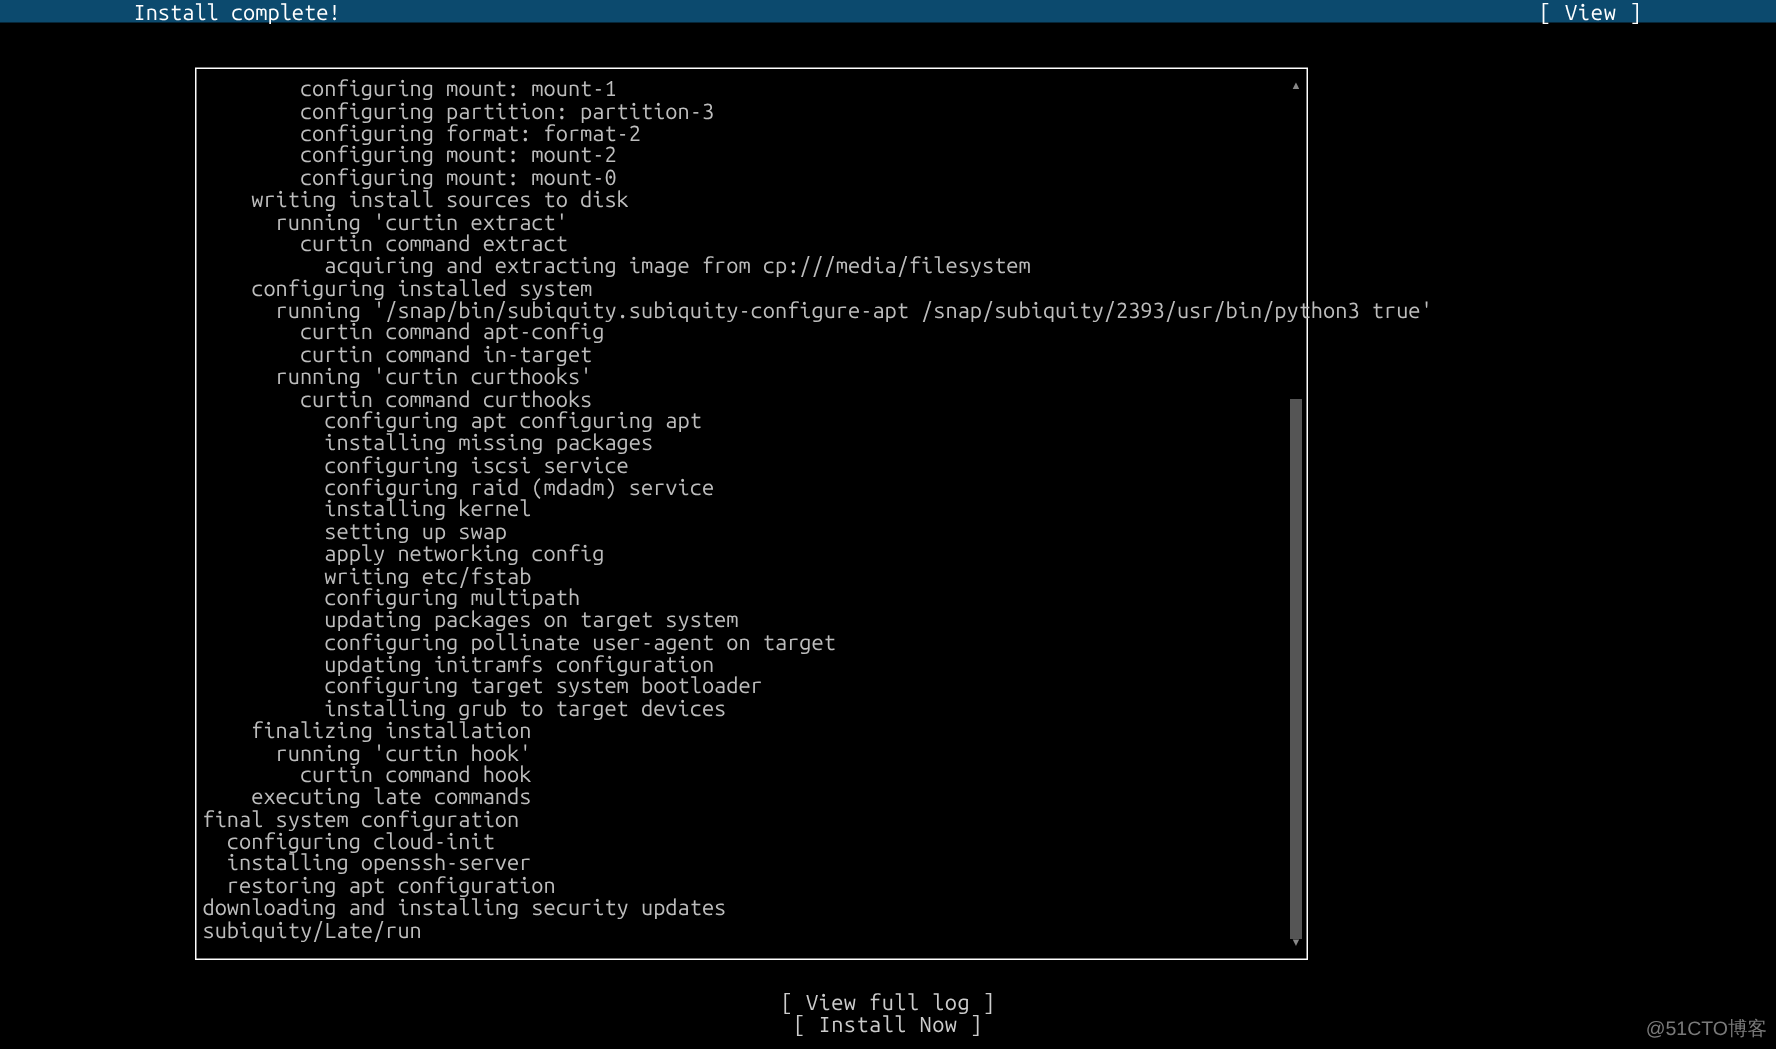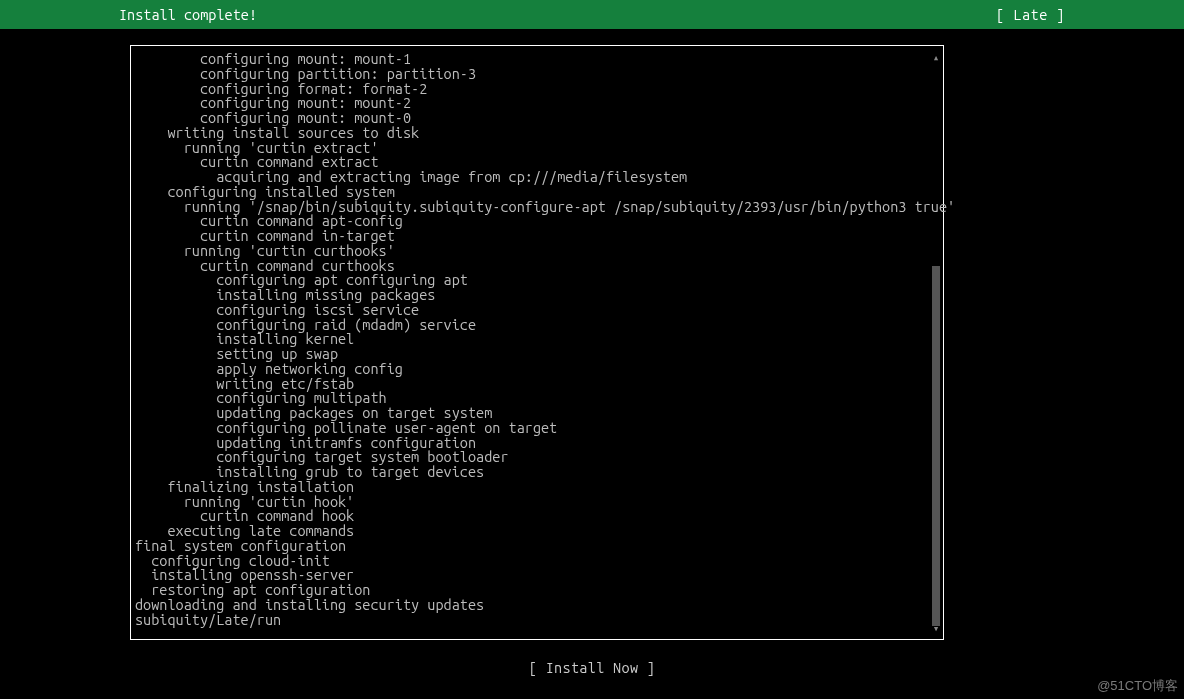--- a/index.html
+++ b/index.html
@@ -10,41 +10,41 @@
     body {
       width: 1184px;
       height: 699px;
       background: #000;
       font-family: "Ubuntu Mono", "DejaVu Sans Mono", monospace;
       font-size: 14.5px;
       overflow: hidden;
       position: relative;
     }
     .header-bar {
-      background: #15803d;
-      height: 29px;
+      background: #0c4a6e;
+      height: 15px;
       display: flex;
       justify-content: space-between;
       align-items: center;
-      padding: 0 119px;
+      padding: 0 89px;
       color: #fff;
     }
     .header-title {
       color: #fff;
       font-weight: normal;
     }
     .help-button {
       color: #fff;
       letter-spacing: 0.5px;
     }
     .log-frame {
       position: absolute;
       top: 45px;
       left: 130px;
-      width: 814px;
+      width: 742px;
       height: 595px;
       border: 1px solid #fff;
       padding-top: 6px;
       padding-bottom: 6px;
     }
     .log-content {
       color: #bdbdbd;
       white-space: pre;
       line-height: 14.75px;
       font-size: 14.5px;
@@ -99,21 +99,21 @@
       font-size: 13px;
       font-family: sans-serif;
       margin-left: 34px;
     }
   </style>
 </head>
 <body>
 
 <div class="header-bar">
   <span class="header-title">Install complete!</span>
-  <span class="help-button">[ Late ]</span>
+  <span class="help-button">[ View ]</span>
 </div>
 
 <div class="log-frame">
   <div class="log-content" id="log-content">        configuring mount: mount-1
         configuring partition: partition-3
         configuring format: format-2
         configuring mount: mount-2
         configuring mount: mount-0
     writing install sources to disk
       running 'curtin extract'
@@ -150,16 +150,17 @@
 downloading and installing security updates
 subiquity/Late/run</div>
   <div class="scroll-track">
     <div class="scroll-arrow up">▴</div>
     <div class="scroll-thumb"></div>
     <div class="scroll-arrow down">▾</div>
   </div>
 </div>
 
 <div class="footer-actions">
+  <span class="action-link">[ View full log ]</span>
   <span class="action-link">[ Install Now    ]</span>
 </div>
 
 <div class="watermark">@51CTO博客</div>
 
 </body></html>

